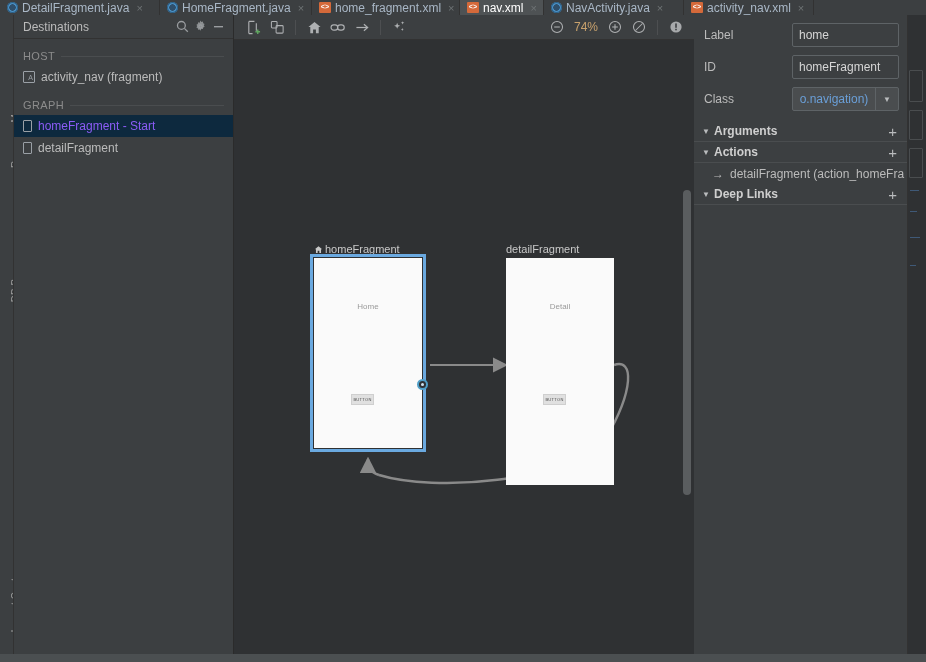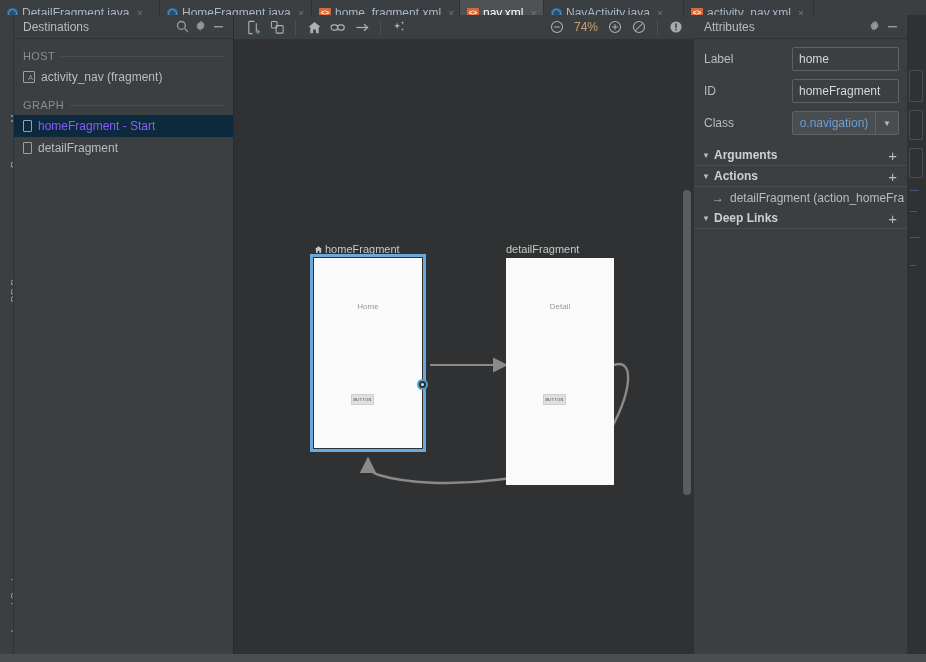--- a/index.html
+++ b/index.html
@@ -5,21 +5,21 @@
   html,body{margin:0;padding:0;background:#3c3f41;}
   body{
     width:926px;height:662px;overflow:hidden;position:relative;
     font-family:"Liberation Sans","DejaVu Sans",sans-serif;
     font-size:12px;color:#bbbbbb;-webkit-font-smoothing:antialiased;
   }
 
   
   #tabstrip{
     position:absolute;left:0;top:0;width:926px;height:15px;
-    background:#3c3f41;overflow:hidden;display:flex;align-items:flex-start;
+    background:#3c3f41;overflow:hidden;display:flex;align-items:center;
   }
   .tab{
     height:26px;display:flex;align-items:center;gap:4px;
     padding:0 8px 0 7px;box-sizing:border-box;position:relative;
     font-size:12px;color:#a9b7c6;white-space:nowrap;flex:none;
     border-right:1px solid #323232;
   }
   .tab.active{background:#4e5254;color:#ffffff;}
   .tab.active:after{
     content:"";position:absolute;left:0;right:0;bottom:0;height:2px;background:#4e9ec7;
@@ -387,34 +387,20 @@
       </div>
     </div>
 
   </div>
 
   <div id="vscroll"></div>
   <div id="hscroll"></div>
 </div>
 
 <div id="attrpanel">
-  <div id="attrhead">
-    <div id="attrtitle">Attributes</div>
-    <div class="hicon">
-      <svg width="13" height="13" viewBox="0 0 24 24" fill="#9a9da0">
-        <path d="M12 8a4 4 0 100 8 4 4 0 000-8zm0 6a2 2 0 110-4 2 2 0 010 4z"></path>
-        <path d="M12 1l1.6 2.5 2.9-.6.5 2.9 2.6 1.4-1.4 2.6 1.4 2.6-2.6 1.4-.5 2.9-2.9-.6L12 20l-1.6-2.5-2.9.6-.5-2.9L4.4 13.8 5.8 11.2 4.4 8.6 7 7.2l.5-2.9 2.9.6z" opacity=".85"></path>
-      </svg>
-    </div>
-    <div class="hicon">
-      <svg width="13" height="13" viewBox="0 0 13 13">
-          <rect x="2" y="6" width="9" height="1.4" fill="#9a9da0"></rect>
-        </svg>
-    </div>
-  </div>
 
   <div class="attrrow">
     <div class="attrlabel">Label</div>
     <div class="attrfield">home</div>
   </div>
   <div class="attrrow">
     <div class="attrlabel">ID</div>
     <div class="attrfield">homeFragment</div>
   </div>
   <div class="attrrow">

